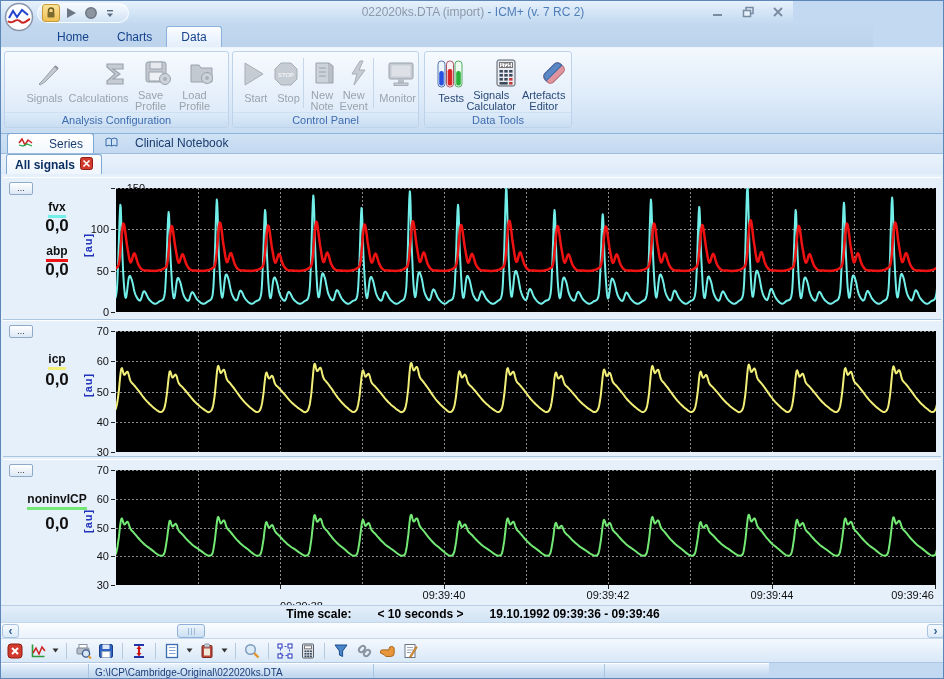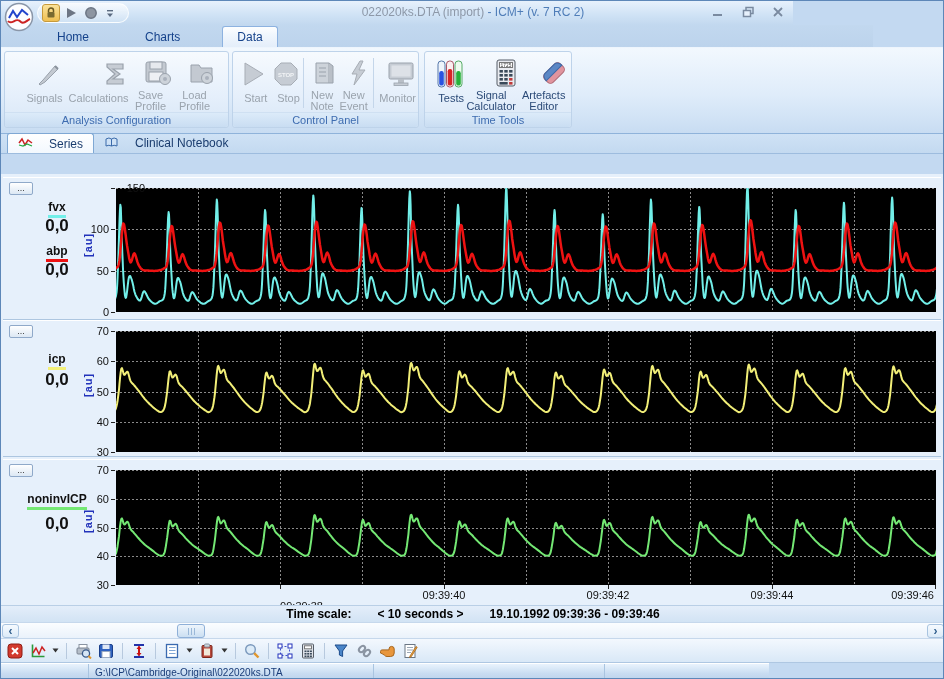--- a/index.html
+++ b/index.html
@@ -18,21 +18,21 @@
   .qbtn.lock { background:linear-gradient(#fbe29a,#f0c052); border:1px solid #c79a3a; }
   .qat-more { margin-left:4px; }
   .title { position:absolute; left:0; top:4px; width:944px; text-align:center;
     font-size:12px; color:#8d98a8; pointer-events:none; }
   .title .title-app { color:#4f7db8; }
   .wincontrols { position:absolute; right:8px; top:4px; display:flex; gap:16px; }
   .wincontrols span { width:14px; height:14px; display:inline-flex; align-items:center; justify-content:center; }
 
   
   .tabrow { position:absolute; left:0; top:24px; width:872px; height:22px;
-    background:linear-gradient(#c2d8ef,#bcd3ec); display:flex; align-items:flex-end; padding-left:42px;gap:28px; }
+    background:linear-gradient(#c2d8ef,#bcd3ec); display:flex; align-items:flex-end; padding-left:42px; }
   .rtab { height:21px; padding:0 14px; display:flex; align-items:center; font-size:12px;
     color:#15428b; cursor:default; }
   .rtab.active { background:linear-gradient(#fdfeff,#f0f6fd 40%,#e4eefa);
     border:1px solid #8db2e0; border-bottom:none; border-radius:3px 3px 0 0; }
 
   
   .ribbon { position:absolute; left:0; top:46px; width:944px; height:87px;
     background:linear-gradient(#f2f8fe,#dfecfa 55%,#d0e2f5 85%,#c8dcf2);
     border-top:1px solid #eef5fd; border-bottom:1px solid #8fb3da; }
   .rgroup { position:absolute; top:3px; height:77px; border:1px solid #bed3ea; border-radius:3px;
@@ -312,35 +312,35 @@
                   <rect x="10.3" y="16" width="3.4" height="2.6"></rect>
                   <rect x="15.1" y="16" width="3.4" height="2.6"></rect>
                   <rect x="5.5" y="20" width="3.4" height="2.6"></rect>
                   <rect x="10.3" y="20" width="3.4" height="2.6"></rect>
                   <rect x="15.1" y="20" width="3.4" height="2.6" fill="#c03a3a"></rect>
                   <rect x="5.5" y="24" width="8.2" height="2.6"></rect>
                   <rect x="15.1" y="24" width="3.4" height="2.6" fill="#c03a3a"></rect>
                 </g>
               </svg>
           </span>
-          <span class="rlbl">Signal Calculator</span>
+          <span class="rlbl">Signals Calculator</span>
         </div>
         <div class="rbtn" style="width:52px">
           <span class="ric">
             <svg width="30" height="30" viewBox="0 0 30 30">
                 <g transform="rotate(-45 15 15)">
                   <rect x="4" y="9" width="22" height="12" rx="4" fill="#e0949e" stroke="#b06a76"></rect>
                   <path d="M4 15 a4 6 0 0 1 4 -6 h14 a4 6 0 0 1 4 6 Z" fill="#5b87c5" stroke="#3d6aa8"></path>
                 </g>
               </svg>
           </span>
           <span class="rlbl">Artefacts Editor</span>
         </div>
       </div>
-      <div class="rcaption">Time Tools</div>
+      <div class="rcaption">Data Tools</div>
     </div>
   </div>
 
   <div class="viewtabs">
     <div class="vtab active">
       <span>
         <svg width="15" height="11" viewBox="0 0 15 11">
             <path d="M1 6 L4 2 L7 8 L10 3 L14 6" fill="none" stroke="#cc2222" stroke-width="1.5"></path>
             <path d="M1 8 L5 9 L9 7 L14 9" fill="none" stroke="#22aa44" stroke-width="1.2"></path>
           </svg>
@@ -351,20 +351,31 @@
       <span>
         <svg width="15" height="12" viewBox="0 0 15 12">
             <path d="M2 3 Q5 1 7.5 3 Q10 1 13 3 V10 Q10 8.5 7.5 10 Q5 8.5 2 10 Z" fill="#cfe2f6" stroke="#3a6aaa"></path>
             <path d="M7.5 3 V10" stroke="#3a6aaa"></path>
           </svg>
       </span>
       <span>Clinical Notebook</span>
     </div>
   </div>
 
+  <div class="subtabs">
+    <div class="stab">
+      <span>All signals</span>
+      <span>
+        <svg width="13" height="13" viewBox="0 0 13 13">
+            <rect x="0.5" y="0.5" width="12" height="12" rx="2" fill="#d23a2e" stroke="#8f1d14"></rect>
+            <path d="M3.5 3.5 L9.5 9.5 M9.5 3.5 L3.5 9.5" stroke="#fff" stroke-width="1.6"></path>
+          </svg>
+      </span>
+    </div>
+  </div>
 
   <div class="charts">
 
     <div class="panel" style="top:3px; height:143px;">
       <button class="dots-btn">...</button>
       <div class="siglabel" style="top:22px"><span class="uline" id="ul-0-0" style="border-bottom-color: rgb(114, 239, 233);">fvx</span></div>
       <div class="sigvalue" style="top:38px">0,0</div>
       <div class="siglabel" style="top:66px"><span class="uline" id="ul-0-1" style="border-bottom-color: rgb(238, 18, 18);">abp</span></div>
       <div class="sigvalue" style="top:82px">0,0</div>
       <div class="au-label" style="top:66px">[au]</div>

